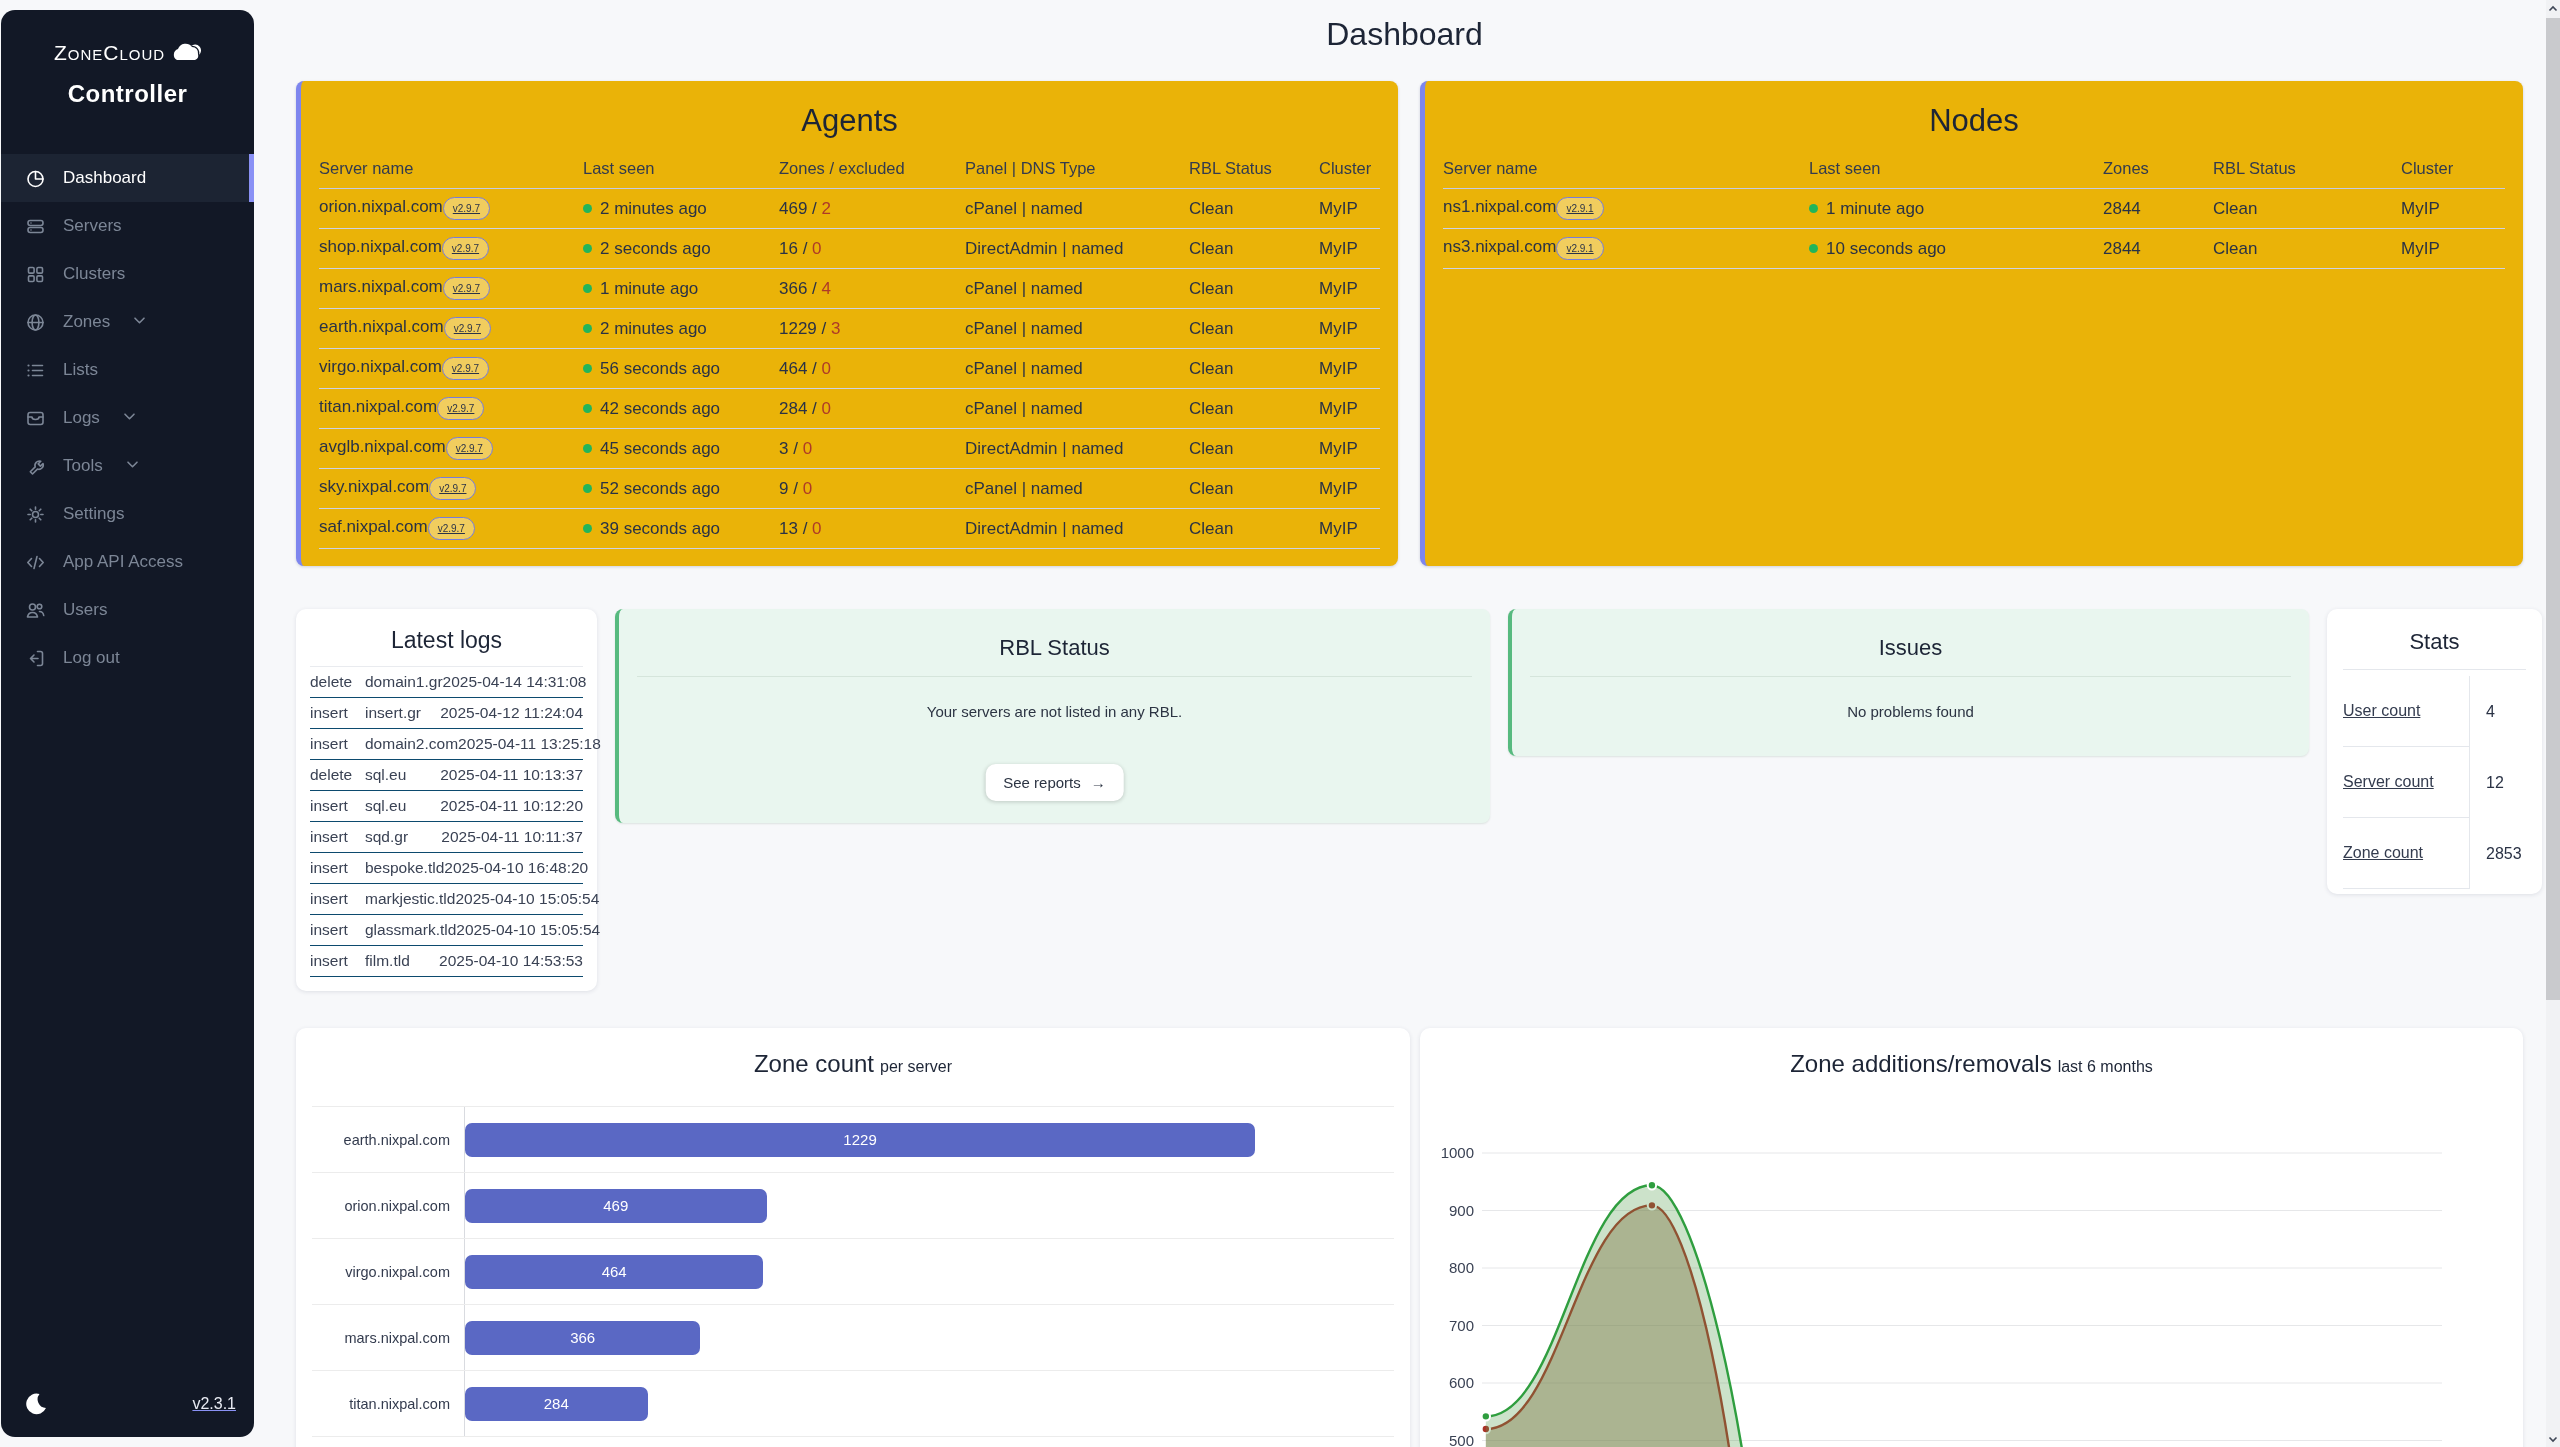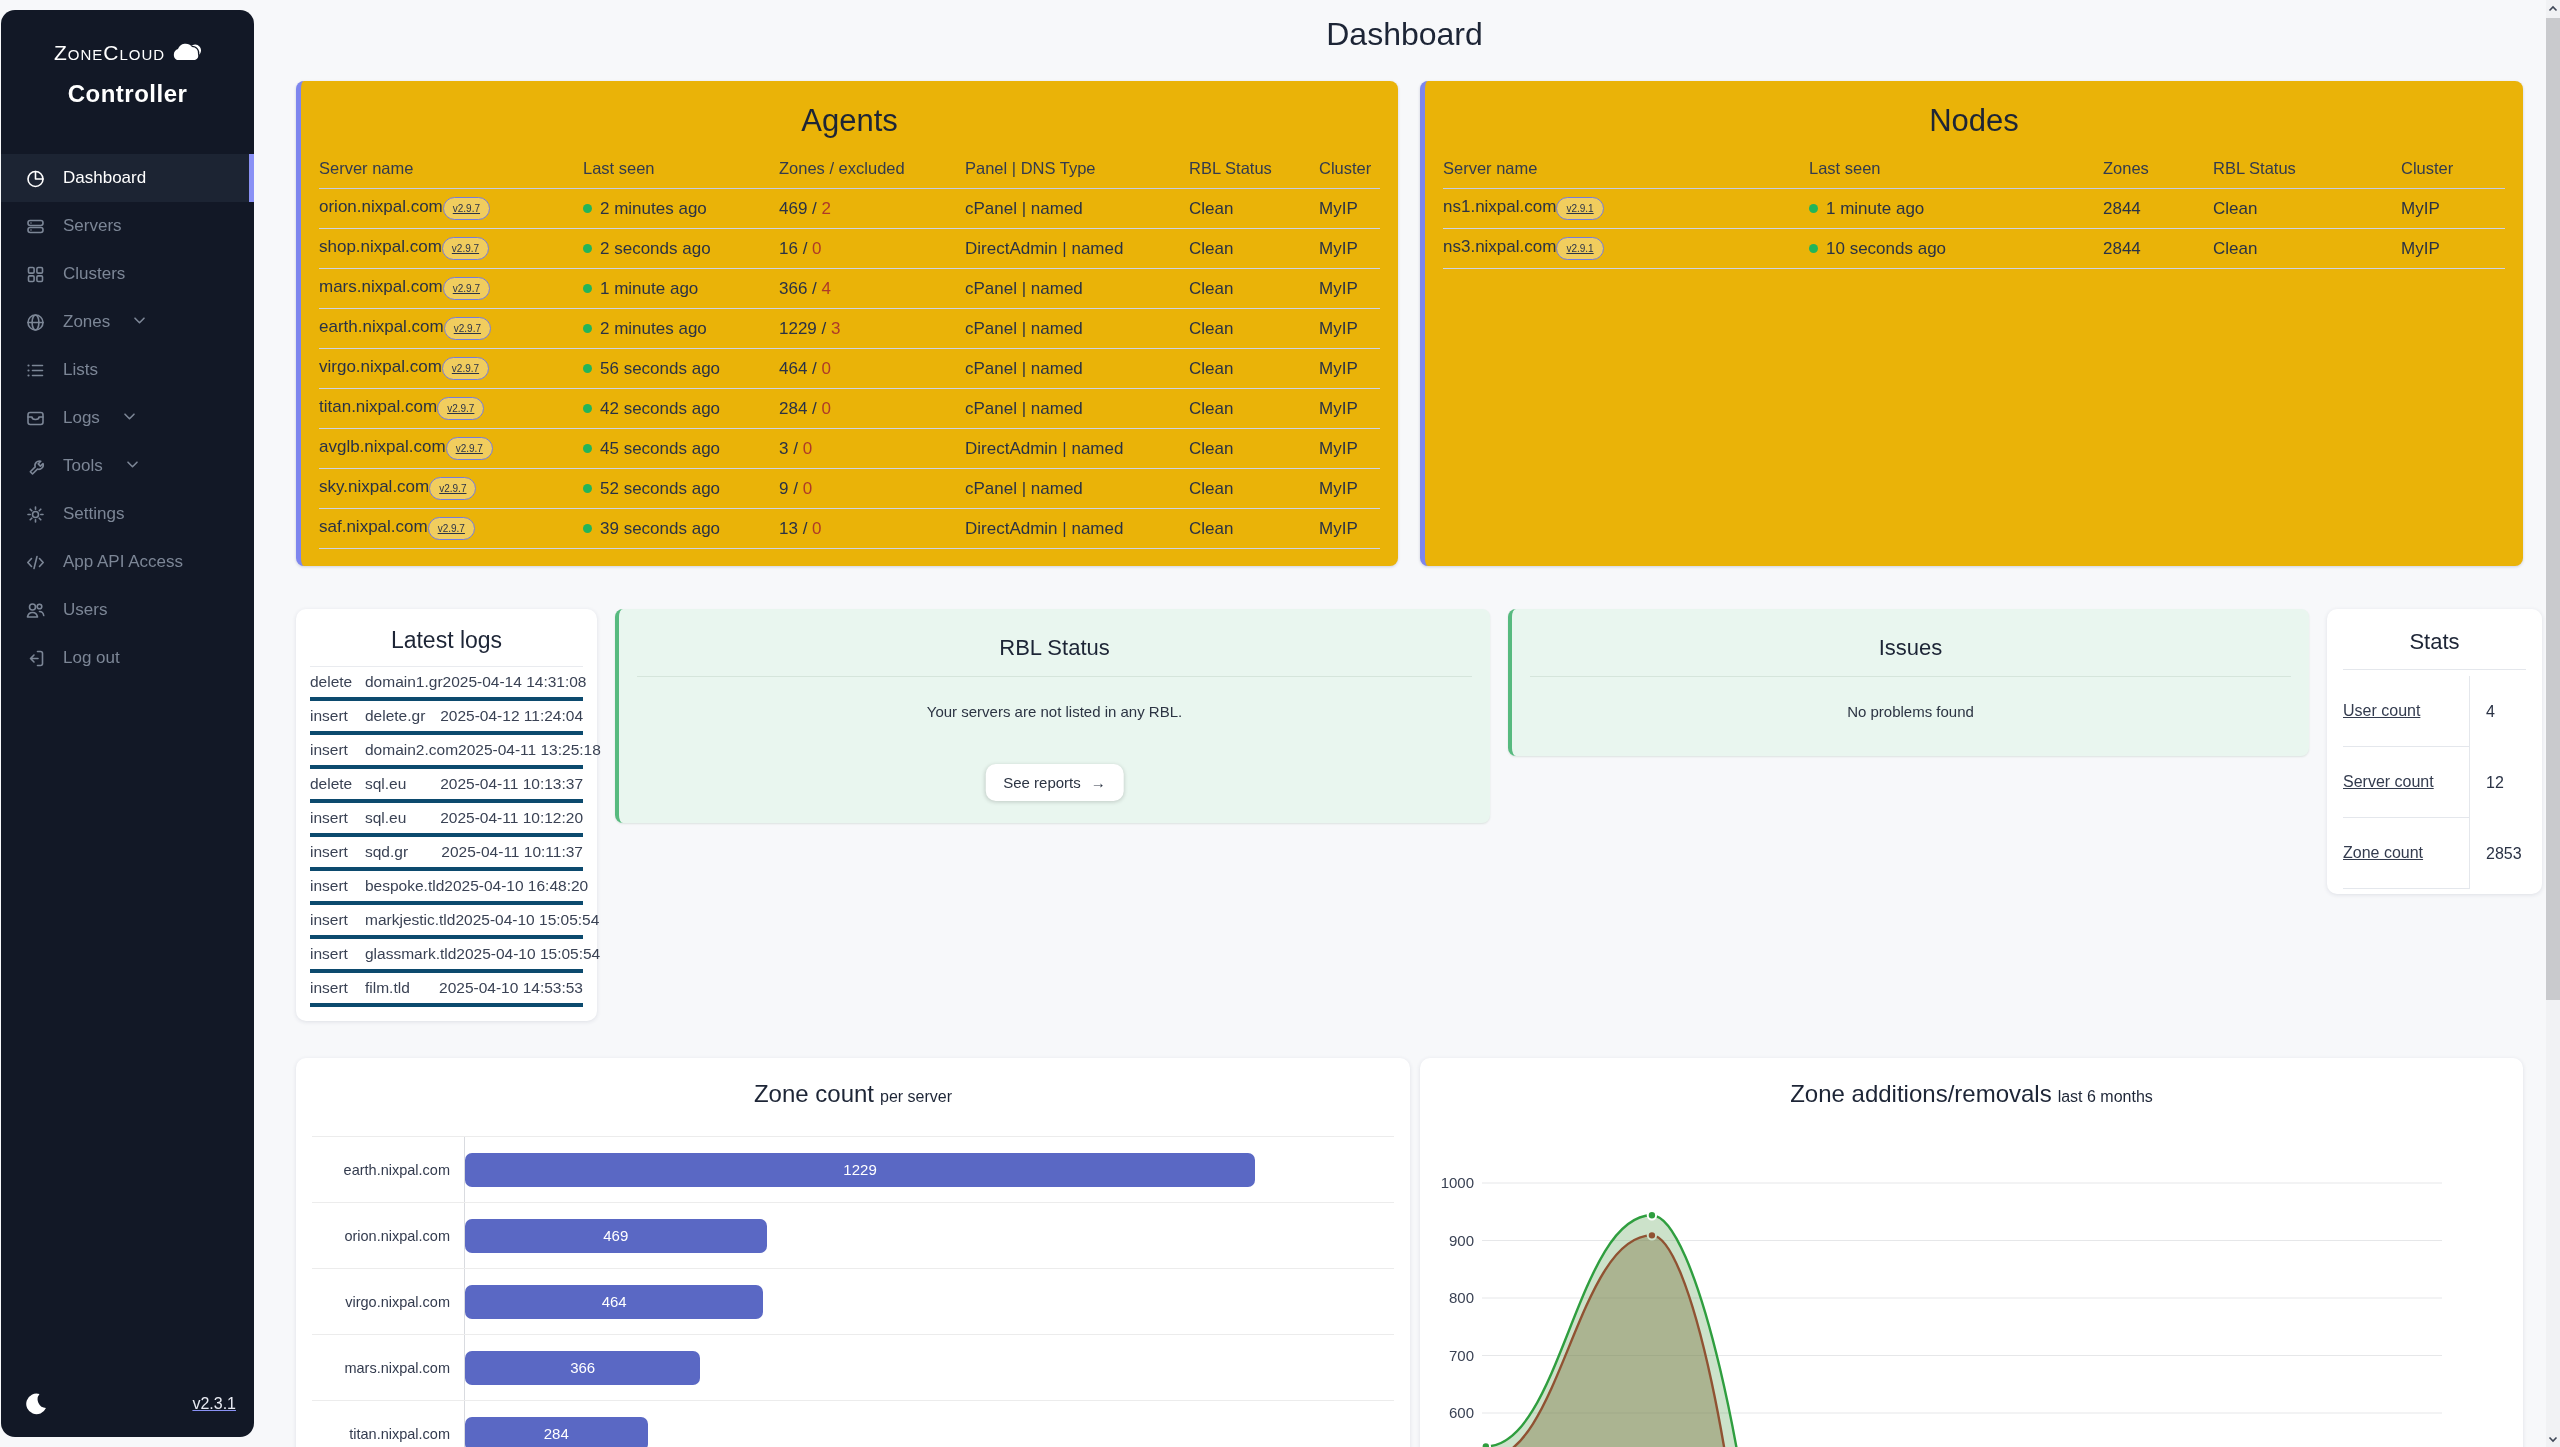--- a/index.html
+++ b/index.html
@@ -49,21 +49,21 @@
   table.grid td { font-size:17px; color:#2a3245; padding:8px 0; border-bottom:1px solid #ccd2e8; height:37px; }
   .pill { display:inline-block; padding:0 9px; border:1px solid #767ddd; border-radius:999px;
           font-size:10px; line-height:21px; color:#2b3348; text-decoration:underline; background:rgba(255,255,255,.35); cursor:pointer; }
   .dot { display:inline-block; width:9px; height:9px; border-radius:50%; background:#22b55a; margin-right:8px; vertical-align:1px; }
   .excl { color:#ae3a28; }
 
   
   .logs-card { width:301px; padding:10px 14px 14px; }
   .logs-title { text-align:center; font-size:23px; font-weight:500; color:#1d2536; margin:8px 0 12px; }
   .log-rows { border-top:1px solid #e9ebef; }
-  .log-row { display:flex; align-items:center; font-size:15.5px; color:#3a4254; padding:6px 0; border-bottom:4px solid #0c4a6e; }
+  .log-row { display:flex; align-items:center; font-size:15.5px; color:#3a4254; padding:6px 0; border-bottom:1px solid #0c4a6e; }
   .log-action { width:55px; flex:0 0 55px; }
   .log-domain { flex:1; }
   .log-time { text-align:right; white-space:nowrap; }
 
   
   .rbl-card { width:875px; height:214px; position:relative; }
   .issues-card { width:801px; height:147px; }
   .gc-title { text-align:center; font-size:22px; font-weight:500; color:#1d2536; margin-top:14px; }
   .gc-divider { height:1px; background:#d5e5db; margin:15px 0 0; }
   .gc-msg { text-align:center; font-size:15px; color:#2c3443; margin-top:26px; }
@@ -387,21 +387,21 @@
       <section class="card-white logs-card">
         <h3 class="logs-title">Latest logs</h3>
         <div class="log-rows" id="log-rows">
             <div class="log-row">
               <span class="log-action">delete</span>
               <span class="log-domain">domain1.gr</span>
               <span class="log-time">2025-04-14 14:31:08</span>
             </div>
             <div class="log-row">
               <span class="log-action">insert</span>
-              <span class="log-domain">delete.gr</span>
+              <span class="log-domain">insert.gr</span>
               <span class="log-time">2025-04-12 11:24:04</span>
             </div>
             <div class="log-row">
               <span class="log-action">insert</span>
               <span class="log-domain">domain2.com</span>
               <span class="log-time">2025-04-11 13:25:18</span>
             </div>
             <div class="log-row">
               <span class="log-action">delete</span>
               <span class="log-domain">sql.eu</span>

